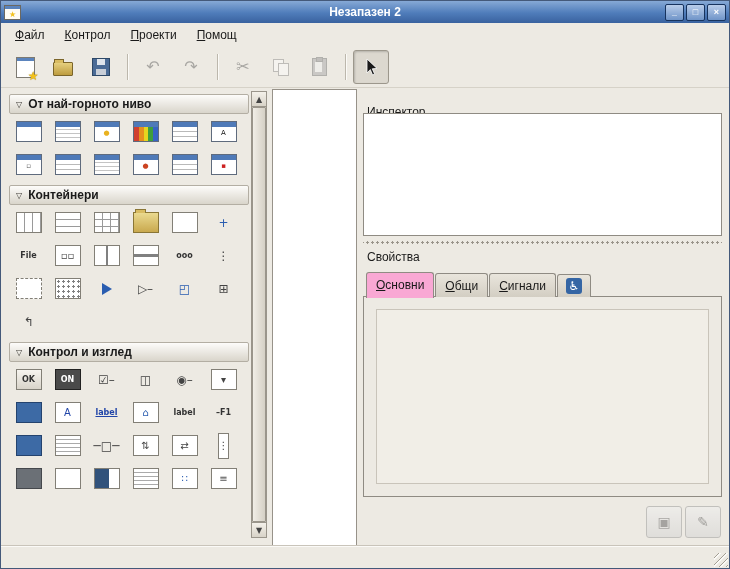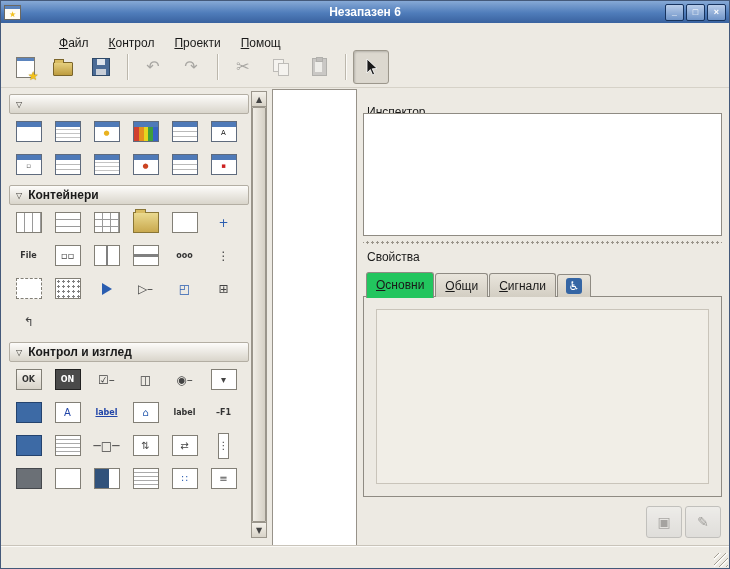--- a/index.html
+++ b/index.html
@@ -14,21 +14,21 @@
   .title-icon{width:15px;height:13px;background:#fefcf5;border:1px solid #6b6861;
     box-shadow:inset 0 3px 0 #5b84bd;display:inline-flex;align-items:flex-end;justify-content:center;margin-right:4px;}
   .ti-star{color:#f2c11d;font-size:8px;line-height:8px;}
   .title{position:absolute;left:0;right:0;text-align:center;color:#fff;font-weight:bold;font-size:12px;}
   .win-controls{margin-left:auto;display:flex;z-index:2;}
   .btn-win{width:17px;height:15px;margin-left:2px;border:1px solid #17335e;border-radius:2px;
     background:linear-gradient(#b9cdea,#6f94c8);color:#fff;font-size:9px;line-height:13px;
     display:inline-flex;align-items:center;justify-content:center;font-weight:bold;}
 
   
-  .menubar{position:absolute;left:0;top:22px;right:12px;height:24px;display:flex;align-items:center;padding:8px 4px;margin-left:44px;}
+  .menubar{position:absolute;left:0;top:22px;right:12px;height:24px;display:flex;align-items:center;padding:0 4px;}
   .menu-item{display:inline-block;padding:3px 10px;cursor:default;}
   .menu-item::first-letter{text-decoration:underline;}
 
   
   .toolbar{position:absolute;left:0;top:46px;right:0;height:41px;display:flex;align-items:center;
     padding:0 6px;border-bottom:1px solid #d6d2c8;box-sizing:border-box;}
   .tool-btn{width:34px;height:32px;display:flex;align-items:center;justify-content:center;
     margin-right:2px;border:1px solid transparent;border-radius:3px;}
   .tool-btn.pressed{background:#dcd8cf;border:1px solid #9c978c;box-shadow:inset 1px 1px 2px rgba(0,0,0,.18);}
   .tool-btn.disabled{opacity:.45;filter:grayscale(1);}
@@ -106,21 +106,21 @@
   
   .inspector-label{position:absolute;left:366px;top:104px;}
   .inspector-box{position:absolute;left:362px;top:112px;width:359px;height:123px;background:#fff;border:1px solid #8f8b83;box-sizing:border-box;}
   .hhandle{position:absolute;left:362px;top:239px;width:359px;height:5px;
     background-image:radial-gradient(#9a958b 1px,rgba(0,0,0,0) 1.2px);background-size:5px 5px;background-position:center;}
   .props-label{position:absolute;left:366px;top:249px;}
   .tabs{position:absolute;left:365px;top:268px;height:28px;display:flex;align-items:flex-end;z-index:2;}
   .tab{padding:5px 9px 4px 9px;margin-right:1px;border:1px solid #8f8b83;border-bottom:none;
     background:linear-gradient(#e9e5dc,#d3cec3);font-size:12px;border-radius:3px 3px 0 0;}
   .tab::first-letter{text-decoration:underline;}
-  .tab.active{background:#22c55e;padding-bottom:6px;position:relative;top:1px;}
+  .tab.active{background:#f9a8d4;padding-bottom:6px;position:relative;top:1px;}
   .tab-a11y{padding:3px 8px 3px 8px;margin-right:0;border:1px solid #8f8b83;border-bottom:none;border-radius:3px 3px 0 0;
     background:linear-gradient(#e9e5dc,#d3cec3);}
   .a11y-glyph{display:flex;align-items:center;justify-content:center;width:16px;height:16px;
     background:#3465a4;color:#fff;border-radius:3px;font-size:12px;font-family:"DejaVu Sans",sans-serif;}
   .notebook{position:absolute;left:362px;top:295px;width:359px;height:201px;border:1px solid #8f8b83;background:#edeae3;box-sizing:border-box;}
   .notebook-inner{position:absolute;left:12px;top:12px;right:12px;bottom:12px;background:#f1eee7;border:1px solid #c9c4ba;}
   .small-btn{position:absolute;width:34px;height:30px;border:1px solid #9c978c;border-radius:3px;
     background:linear-gradient(#f2efe9,#d8d3c8);display:flex;align-items:center;justify-content:center;}
   .small-btn .glyph-ico{font-size:14px;}
   .small-btn.disabled{opacity:.5;filter:grayscale(1);}
@@ -136,21 +136,21 @@
 </style>
 </head>
 <body>
 
 <div class="window">
 
   <div class="titlebar">
     <span class="title-icon">
         <span class="ti-star">★</span>
       </span>
-    <span class="title">Незапазен 6</span>
+    <span class="title">Незапазен 2</span>
     <span class="win-controls">
       <span class="btn-win">_</span>
       <span class="btn-win">□</span>
       <span class="btn-win">×</span>
     </span>
   </div>
 
   <div class="menubar">
     <span class="menu-item">Файл</span>
     <span class="menu-item">Контрол</span>
@@ -192,20 +192,21 @@
       <svg width="18" height="18" viewBox="0 0 18 18">
         <path d="M5 1 L5 15 L8.3 11.6 L10.6 17 L12.6 16.1 L10.3 10.8 L15 10.4 Z" fill="#1a1a1a" stroke="#ffffff" stroke-width="0.8"></path>
       </svg>
     </div>
   </div>
 
   <div class="palette">
 
     <div class="psec-head">
       <span class="exp">▽</span>
+      <span>От най-горното ниво</span>
     </div>
     <div class="pgrid">
         <div class="pcell">
           <span class="ibox k-win"></span>
         </div>
         <div class="pcell">
           <span class="ibox k-win k-dots"></span>
         </div>
         <div class="pcell">
           <span class="ibox k-win">

